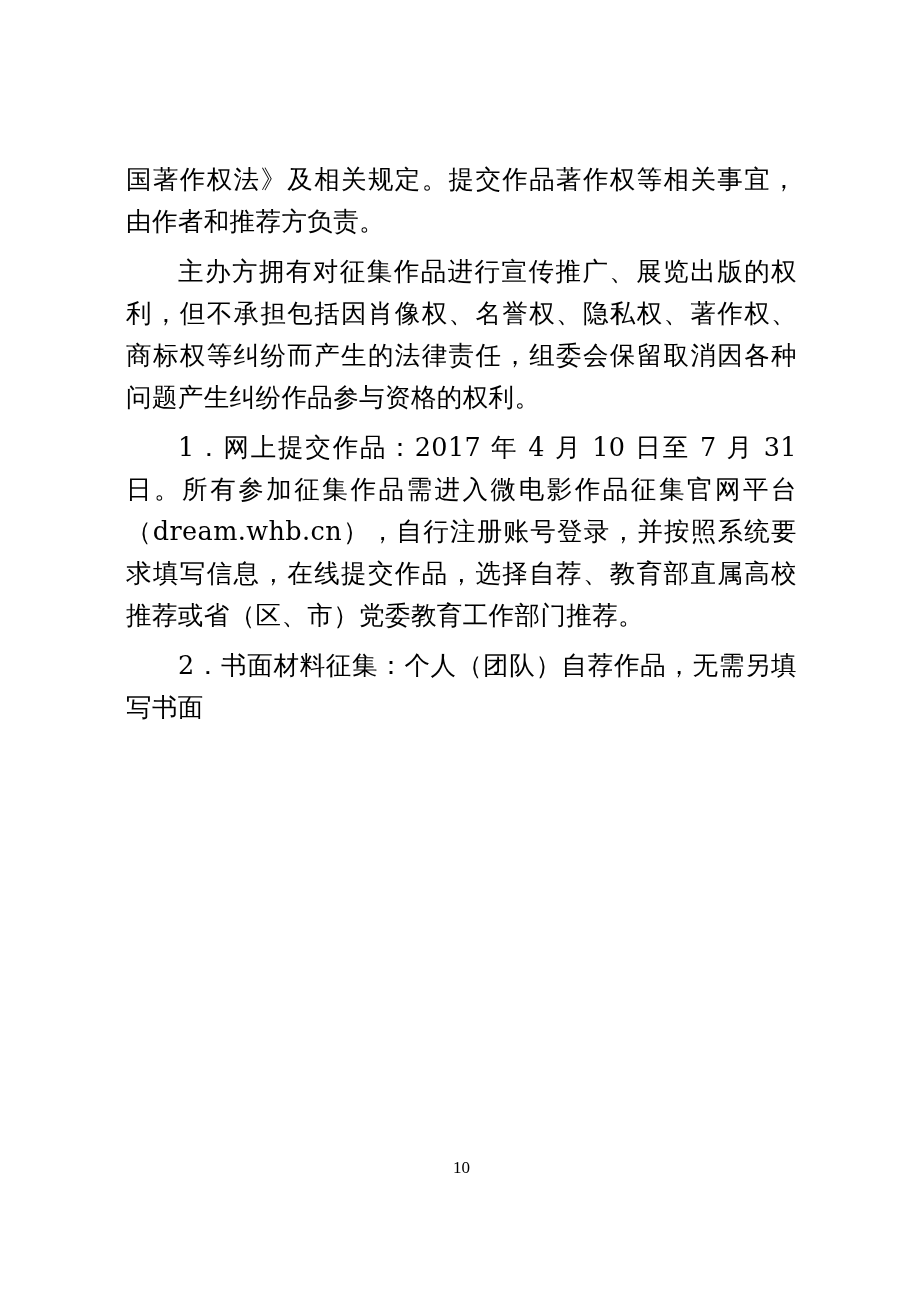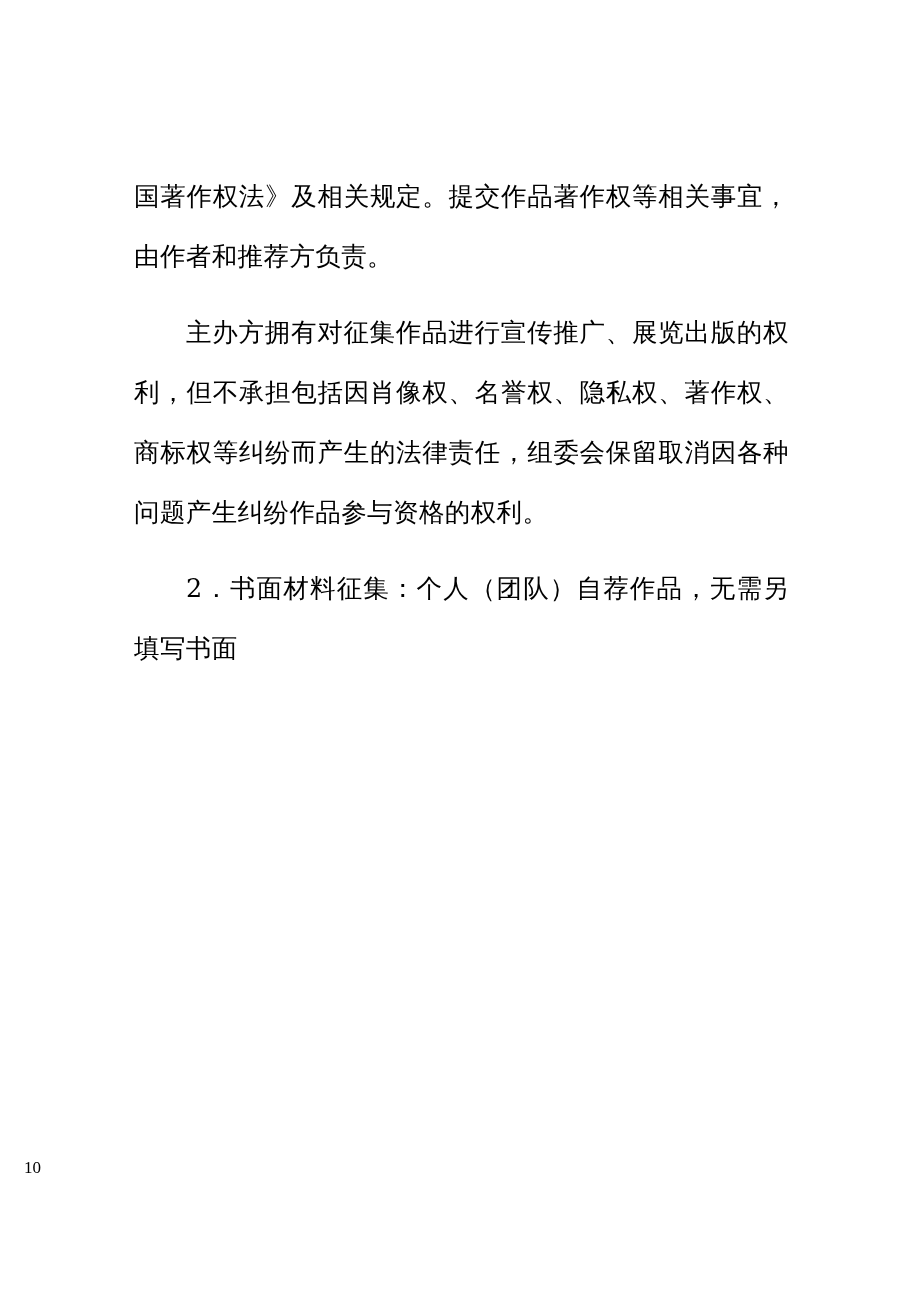--- a/index.html
+++ b/index.html
@@ -16,51 +16,52 @@
     overflow: hidden;
   }
   .page {
     box-sizing: border-box;
     width: 923px;
     height: 1305px;
     padding: 150px 118px 0 118px;
     position: relative;
   }
   .body-text p {
-    margin: 16px;
+    margin: 8px;
     font-size: 25.5px;
-    line-height: 60px;
+    line-height: 42px;
     text-align: justify;
     text-justify: inter-ideograph;
     letter-spacing: 0.4px;
   }
   .indent {
     text-indent: 52px;
   }
   .heading {
     margin: 0;
     font-size: 25.5px;
     line-height: 47px;
     font-weight: bold;
     text-indent: 52px;
     letter-spacing: 1px;
   }
   .page-number {
     position: absolute;
     left: 0;
     right: 0;
     top: 1158px;
+    text-align: center;
     font-size: 17px;
     font-family: "Liberation Serif", serif;
-    padding-left: 24px;
   }
 </style>
 </head>
 <body>
 
 <div class="page">
   <div class="body-text">
     <p>国著作权法》及相关规定。提交作品著作权等相关事宜，由作者和推荐方负责。</p>
     <p class="indent">主办方拥有对征集作品进行宣传推广、展览出版的权利，但不承担包括因肖像权、名誉权、隐私权、著作权、商标权等纠纷而产生的法律责任，组委会保留取消因各种问题产生纠纷作品参与资格的权利。</p>
+    <p class="indent">1．网上提交作品：2017 年 4 月 10 日至 7 月 31 日。所有参加征集作品需进入微电影作品征集官网平台（dream.whb.cn），自行注册账号登录，并按照系统要求填写信息，在线提交作品，选择自荐、教育部直属高校推荐或省（区、市）党委教育工作部门推荐。</p>
     <p class="indent">2．书面材料征集：个人（团队）自荐作品，无需另填写书面</p>
   </div>
   <div class="page-number">10</div>
 </div>
 
 </body></html>

